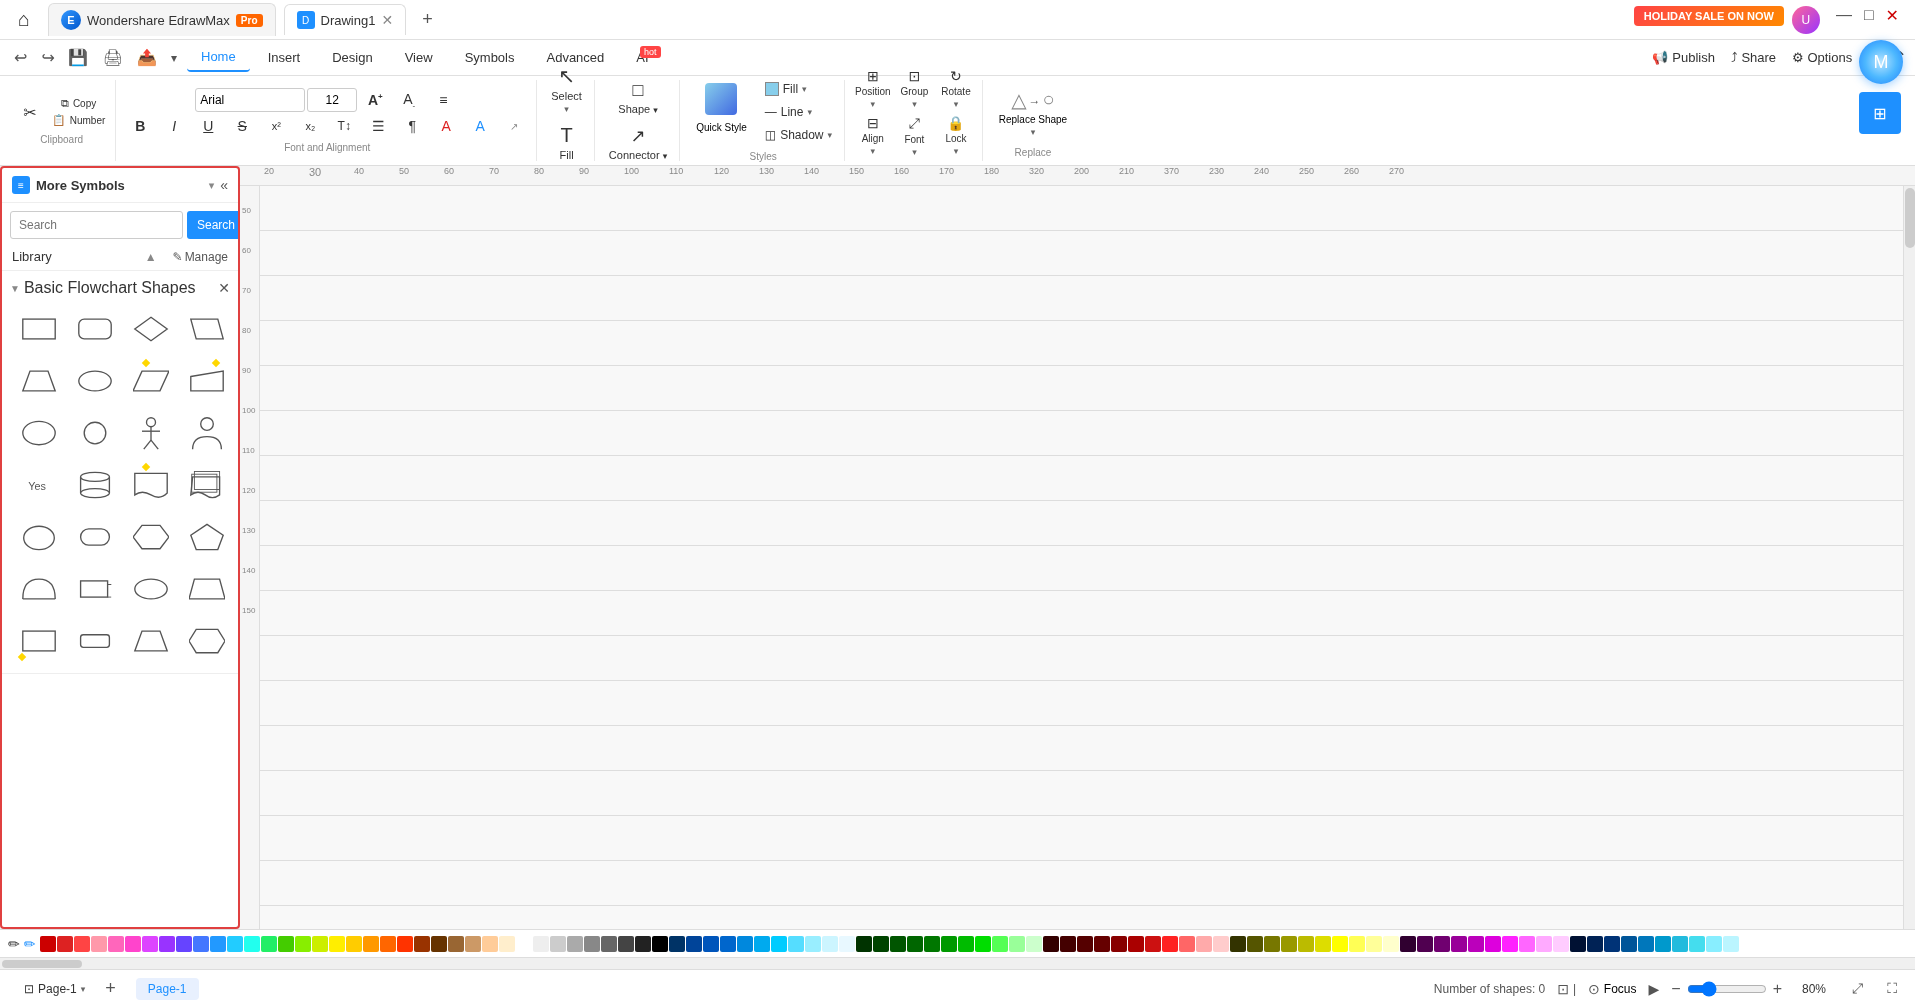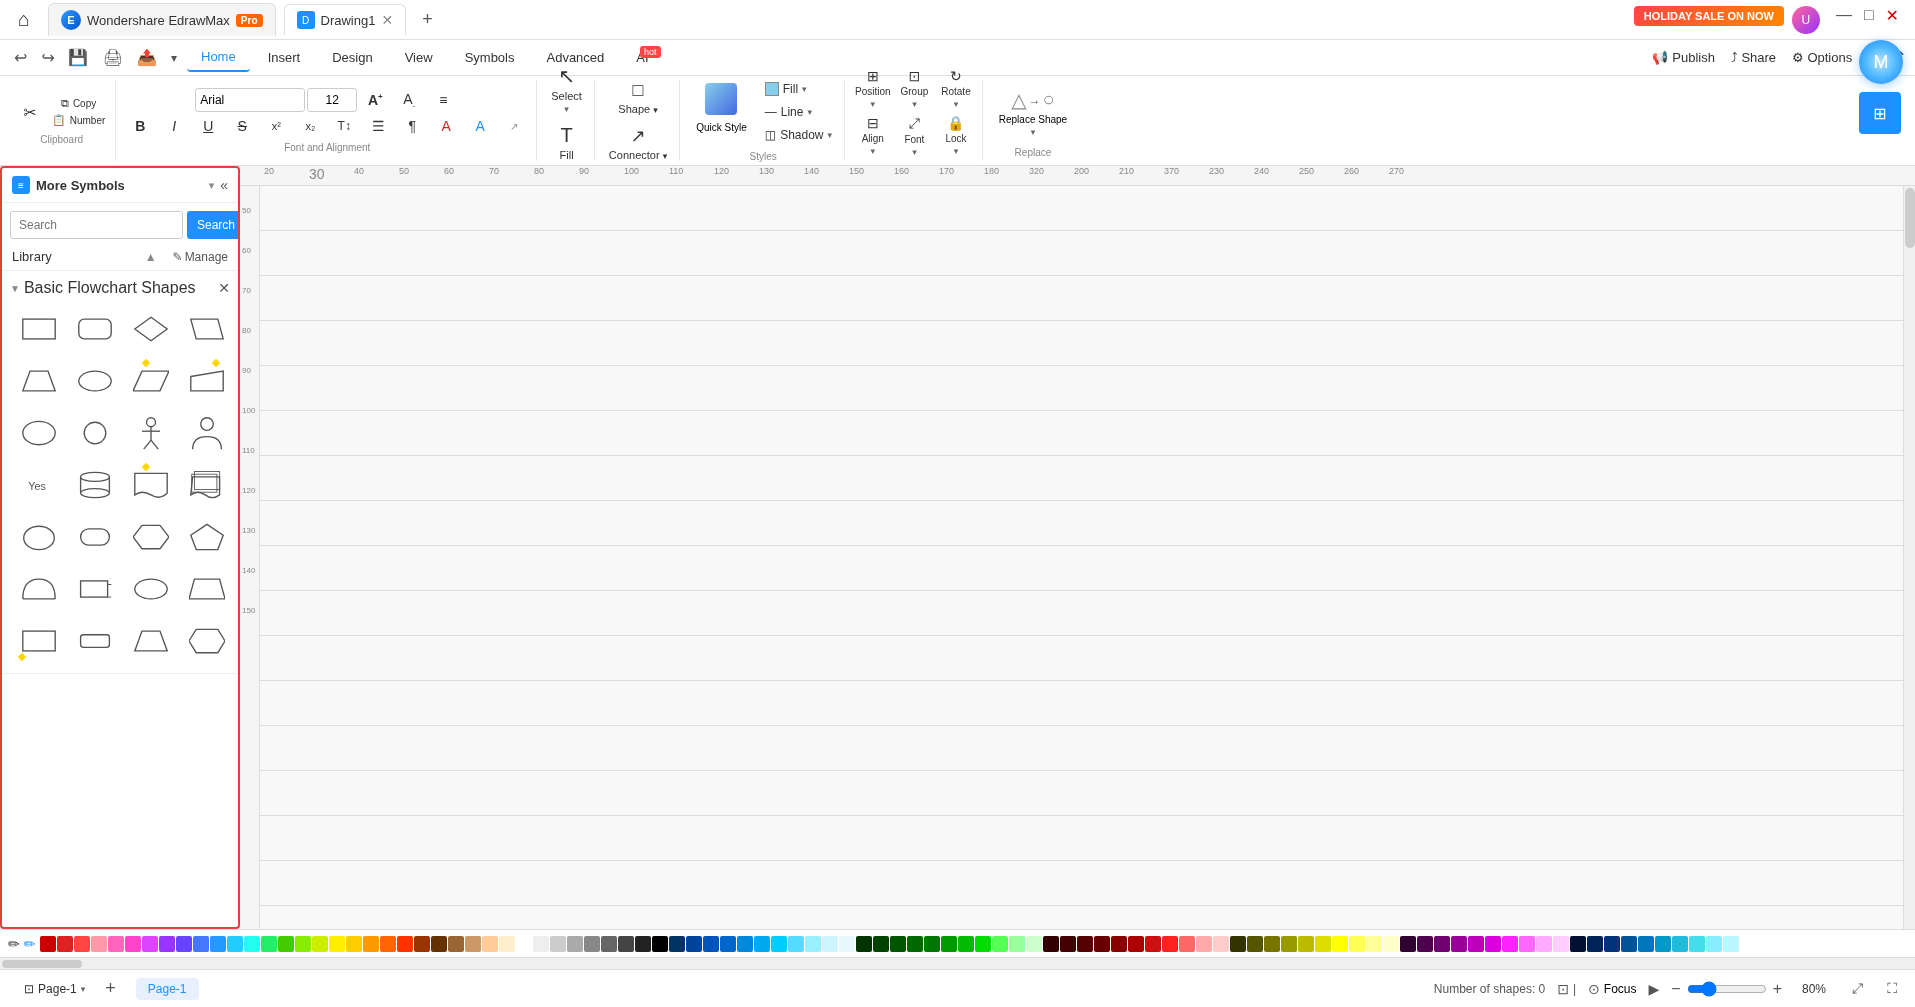--- a/index.html
+++ b/index.html
@@ -675,21 +675,21 @@
         </div>
       </div>
     </div>
   </div>
 
   <div class="canvas-area">
 
     <div class="ruler-h" style="padding-left:24px;">
       <div style="position:relative;width:100%;height:100%;">
         <span style="position:absolute;left:0px;font-size:9px;color:#888;">20</span>
-        <span style="position:absolute;left:45px;font-size:14px;color:#888;">30</span>
+        <span style="position:absolute;left:45px;font-size:11px;color:#888;">30</span>
         <span style="position:absolute;left:90px;font-size:9px;color:#888;">40</span>
         <span style="position:absolute;left:135px;font-size:9px;color:#888;">50</span>
         <span style="position:absolute;left:180px;font-size:9px;color:#888;">60</span>
         <span style="position:absolute;left:225px;font-size:9px;color:#888;">70</span>
         <span style="position:absolute;left:270px;font-size:9px;color:#888;">80</span>
         <span style="position:absolute;left:315px;font-size:9px;color:#888;">90</span>
         <span style="position:absolute;left:360px;font-size:9px;color:#888;">100</span>
         <span style="position:absolute;left:405px;font-size:9px;color:#888;">110</span>
         <span style="position:absolute;left:450px;font-size:9px;color:#888;">120</span>
         <span style="position:absolute;left:495px;font-size:9px;color:#888;">130</span>

